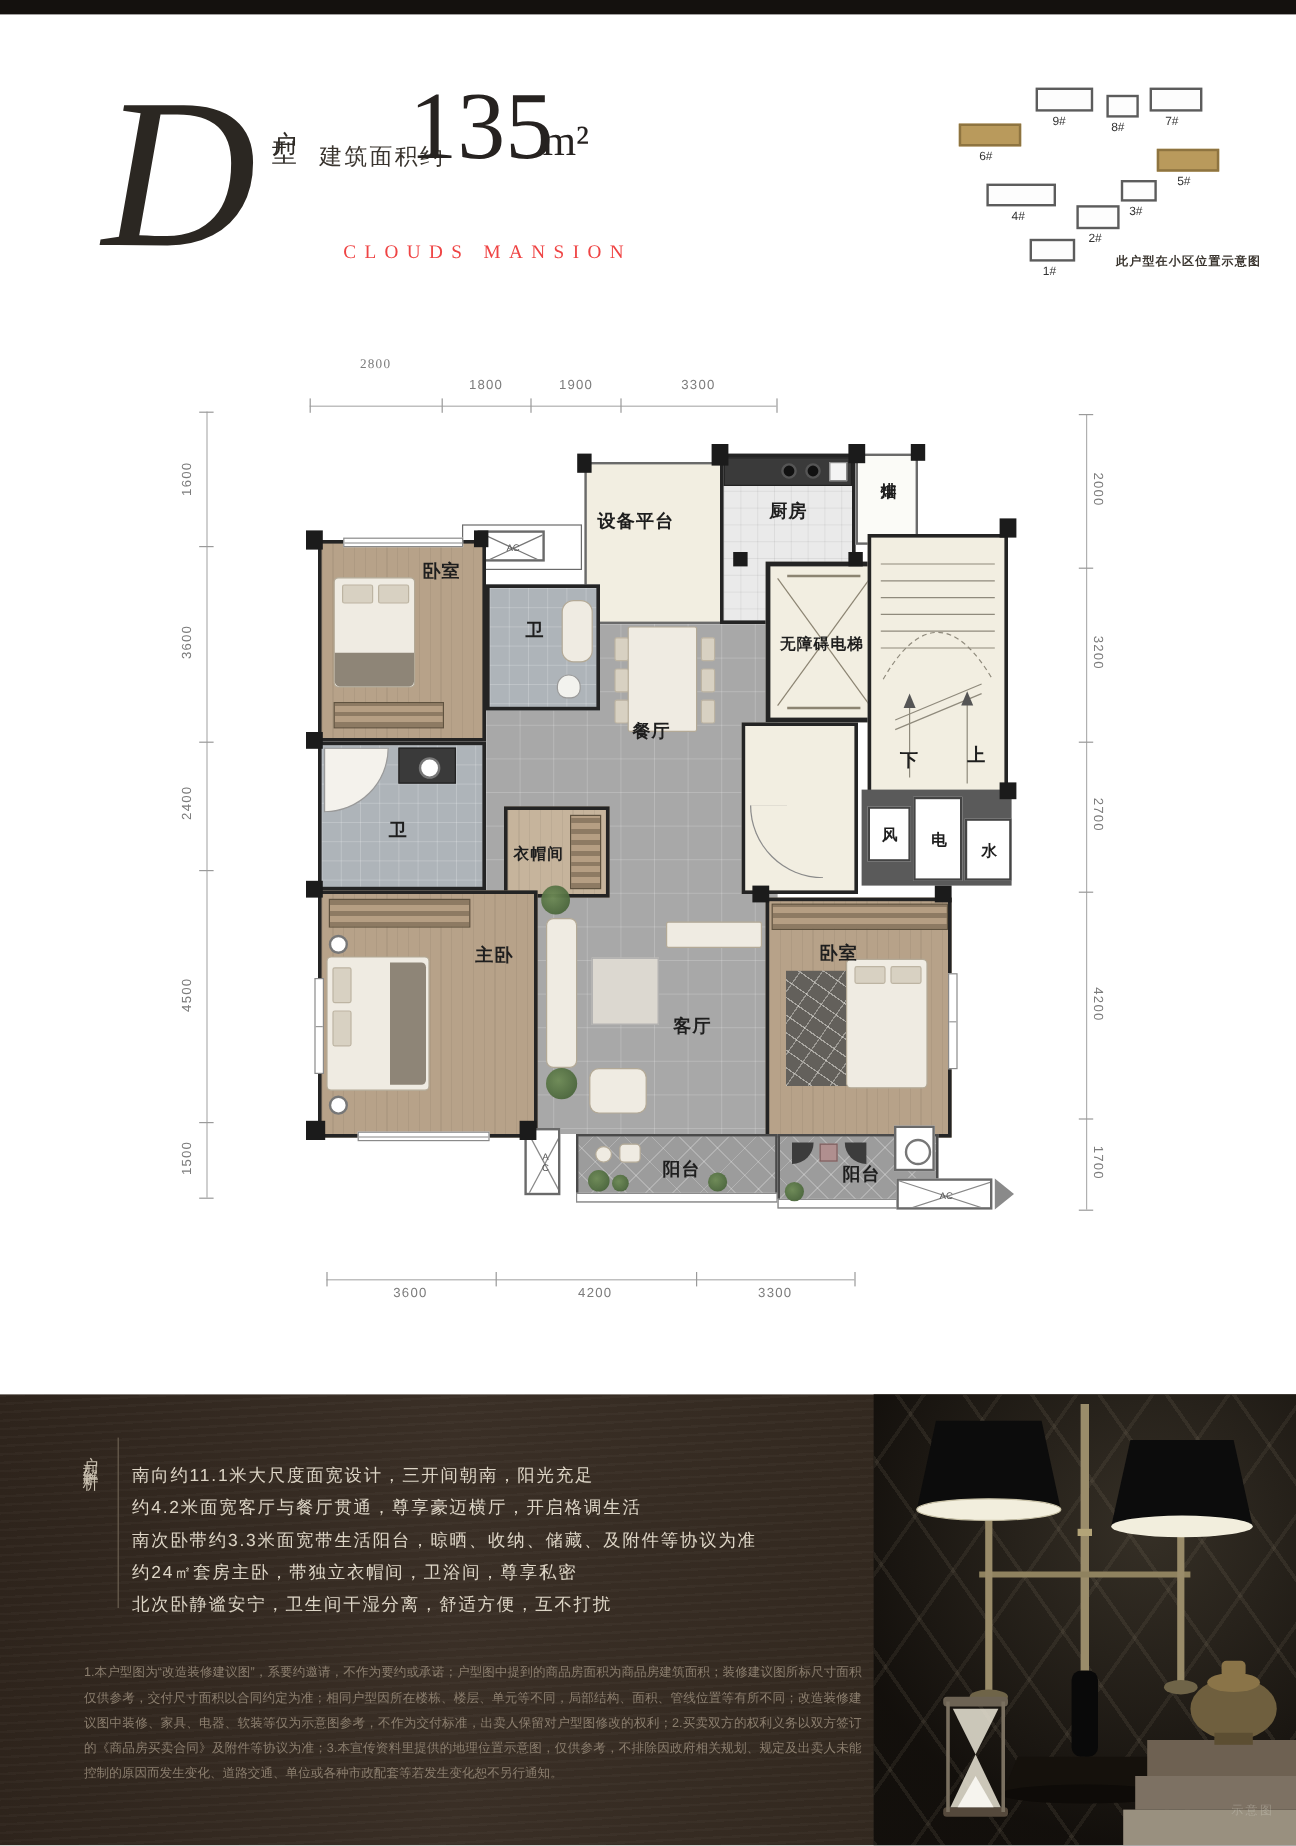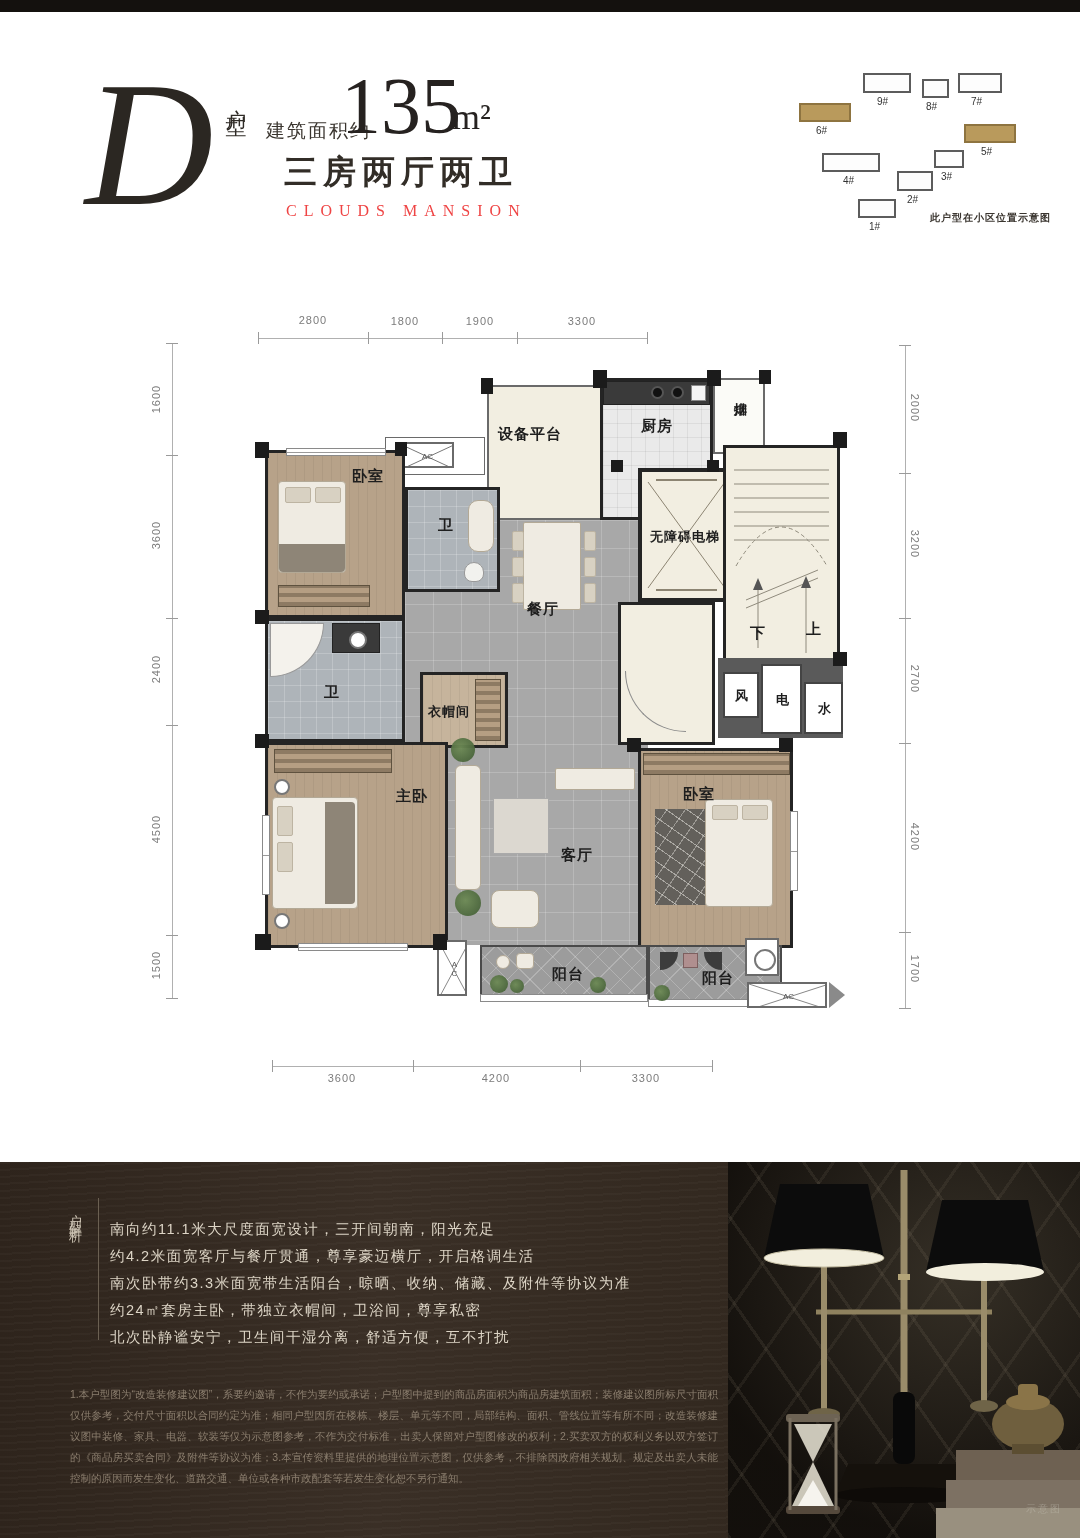--- a/index.html
+++ b/index.html
@@ -80,21 +80,20 @@
 
 <div id="page">
 
   <div class="abs" style="left:0;top:0;width:1080px;height:12px;background:#14110e;"></div>
 
   <div class="abs unit-letter" style="left:85px;top:55px;">D</div>
   <div class="abs vtext unit-type" style="left:222px;top:92px;">户型</div>
   <div class="abs area-prefix" style="left:266px;top:118px;">建筑面积约</div>
   <div class="abs area-value" style="left:341px;top:66px;">135</div>
   <div class="abs area-unit" style="left:452px;top:96px;">m²</div>
-  <div class="abs layout-desc" style="left:284px;top:150px;">三房两厅两卫</div>
   <div class="abs project-name" style="left:286px;top:202px;">CLOUDS MANSION</div>
 
   <div>
     <div class="bldg" style="left:863px;top:73px;width:48px;height:20px;"></div>
     <div class="bldg-label" style="left:877px;top:96px;">9#</div>
     <div class="bldg" style="left:922px;top:79px;width:27px;height:19px;"></div>
     <div class="bldg-label" style="left:926px;top:101px;">8#</div>
     <div class="bldg" style="left:958px;top:73px;width:44px;height:20px;"></div>
     <div class="bldg-label" style="left:971px;top:96px;">7#</div>
     <div class="bldg gold" style="left:799px;top:103px;width:52px;height:19px;"></div>
@@ -113,21 +112,21 @@
   </div>
 
   <div>
 
     <div class="dim-h" style="left:258px;top:338px;width:389px;"></div>
     <div class="tick-v" style="left:258px;top:332px;"></div>
       <div class="tick-v" style="left:368px;top:332px;"></div>
     <div class="tick-v" style="left:442px;top:332px;"></div>
       <div class="tick-v" style="left:517px;top:332px;"></div>
     <div class="tick-v" style="left:647px;top:332px;"></div>
-    <div class="dimtext" style="left:288px;top:314px;width:50px;">2800</div>
+    <div class="dimtext" style="left:288px;top:298px;width:50px;font-family:Liberation Serif, serif;">2800</div>
     <div class="dimtext" style="left:380px;top:315px;width:50px;">1800</div>
     <div class="dimtext" style="left:455px;top:315px;width:50px;">1900</div>
     <div class="dimtext" style="left:557px;top:315px;width:50px;">3300</div>
 
     <div class="dim-h" style="left:272px;top:1066px;width:440px;"></div>
     <div class="tick-v" style="left:272px;top:1060px;"></div>
       <div class="tick-v" style="left:413px;top:1060px;"></div>
     <div class="tick-v" style="left:580px;top:1060px;"></div>
       <div class="tick-v" style="left:712px;top:1060px;"></div>
     <div class="dimtext" style="left:317px;top:1072px;width:50px;">3600</div>

